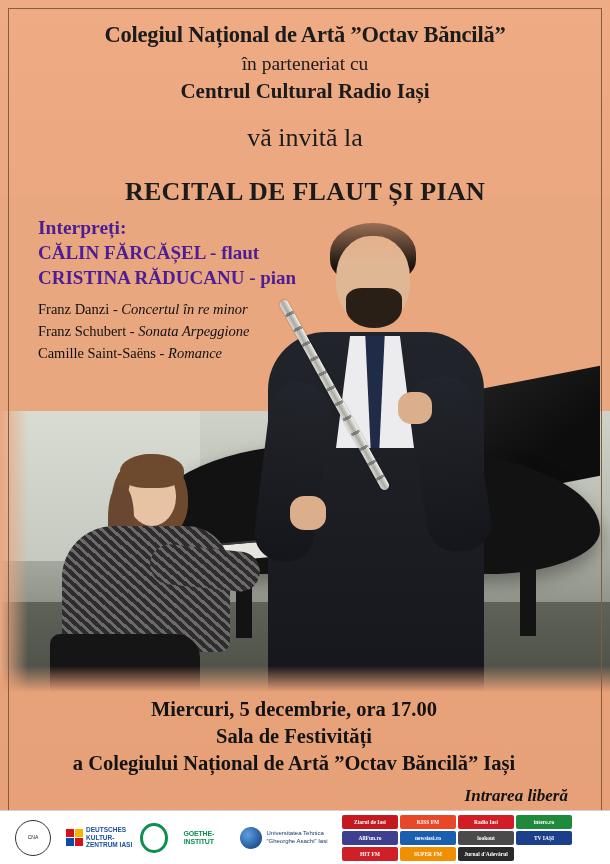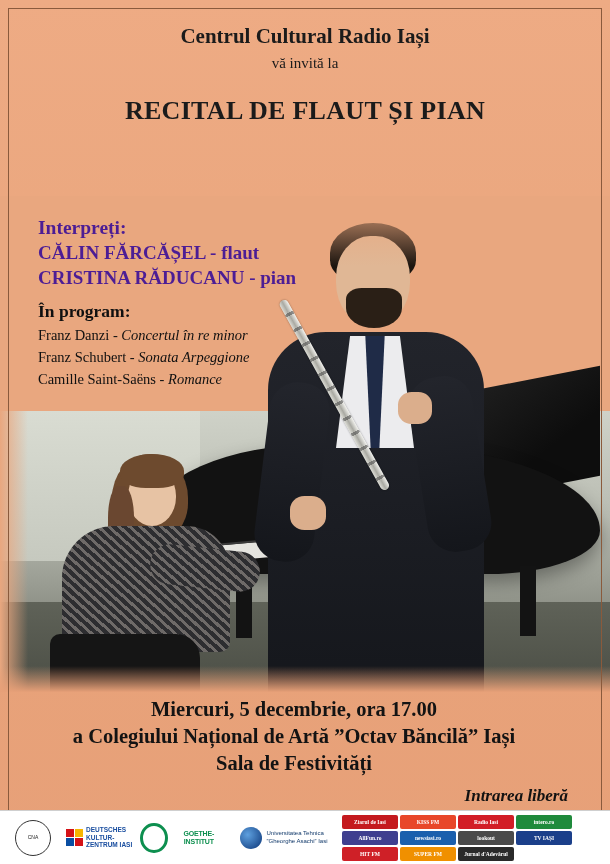--- a/index.html
+++ b/index.html
@@ -58,23 +58,23 @@
     line-height: 1.35;
     margin-top: 2px;
   }
   .line-center {
     font-size: 21px;
     font-weight: bold;
     line-height: 1.25;
     margin-top: 1px;
   }
   .line-invite {
-    font-size: 15px;
+    font-size: 26px;
     line-height: 1.3;
-    margin-top: 5px;
+    margin-top: 17px;
   }
   .line-title {
     font-size: 26px;
     font-weight: bold;
     letter-spacing: 0.3px;
     margin-top: 22px;
     text-align: center;
   }
 
   
@@ -532,48 +532,49 @@
       <div class="flute"></div>
       <div class="flute-keys"></div>
 
       <div class="photo-left-wall"></div>
       <div class="photo-fade-top"></div>
       <div class="photo-fade-bottom"></div>
     </div>
   </div>
 
   <div class="header">
+    <div class="line-school">Colegiul Național de Artă ”Octav Băncilă”</div>
+    <div class="line-partner">în parteneriat cu</div>
     <div class="line-center">Centrul Cultural Radio Iași</div>
     <div class="line-invite">vă invită la</div>
     <div class="line-title">RECITAL DE FLAUT ȘI PIAN</div>
   </div>
 
   <div class="performers">
     <div class="perf-head">Interpreți:</div>
     <div class="perf-row">CĂLIN FĂRCĂȘEL - flaut</div>
     <div class="perf-row">CRISTINA RĂDUCANU - pian</div>
   </div>
 
   <div class="program">
-    <div class="prog-head">În program:</div>
     <div class="prog-item">
       <span>Franz Danzi - </span><span class="work">Concertul în re minor</span>
     </div>
     <div class="prog-item">
       <span>Franz Schubert - </span><span class="work">Sonata Arpeggione</span>
     </div>
     <div class="prog-item">
       <span>Camille Saint-Saëns - </span><span class="work">Romance</span>
     </div>
   </div>
 
   <div class="footer">
     <div class="foot-line">Miercuri, 5 decembrie, ora 17.00</div>
+    <div class="foot-line">Sala de Festivități</div>
     <div class="foot-line">a Colegiului Național de Artă ”Octav Băncilă” Iași</div>
-    <div class="foot-line">Sala de Festivități</div>
   </div>
   <div class="free-entry">Intrarea liberă</div>
 
   <div class="frame"></div>
 
   <div class="sponsors">
     <div class="logo logo-cna">
       <div class="seal">CNA</div>
     </div>
     <div class="logo logo-dkz">

